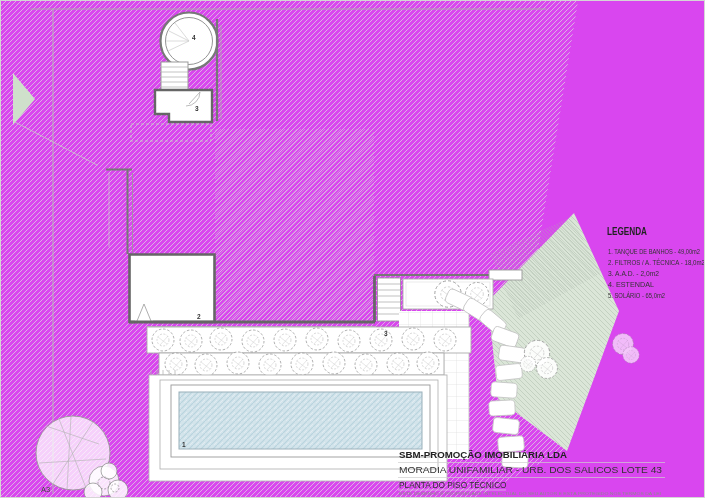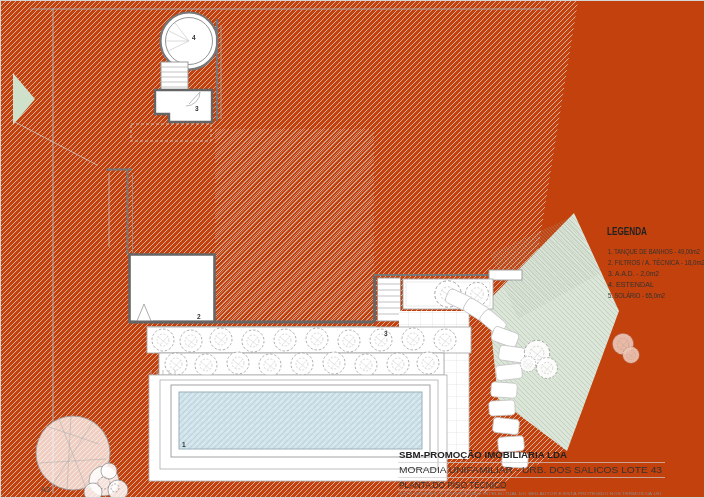--- a/index.html
+++ b/index.html
@@ -1,17 +1,17 @@
 <!DOCTYPE html>
 <html><head>
 <meta charset="utf-8">
 <style>
   html,body{margin:0;padding:0;background:#e9e9e9;}
   #sheet{
-    position:relative;width:705px;height:498px;background:#c2410c;
+    position:relative;width:705px;height:498px;background:#d946ef;
     overflow:hidden;border:1px solid #d5d5d5;box-sizing:border-box;
     font-family:"Liberation Sans", sans-serif;
   }
   svg text{font-family:"Liberation Sans", sans-serif;}
   .lbl{fill:#333;font-weight:bold;}
 </style>
 </head>
 <body>
 
 <div id="sheet">

